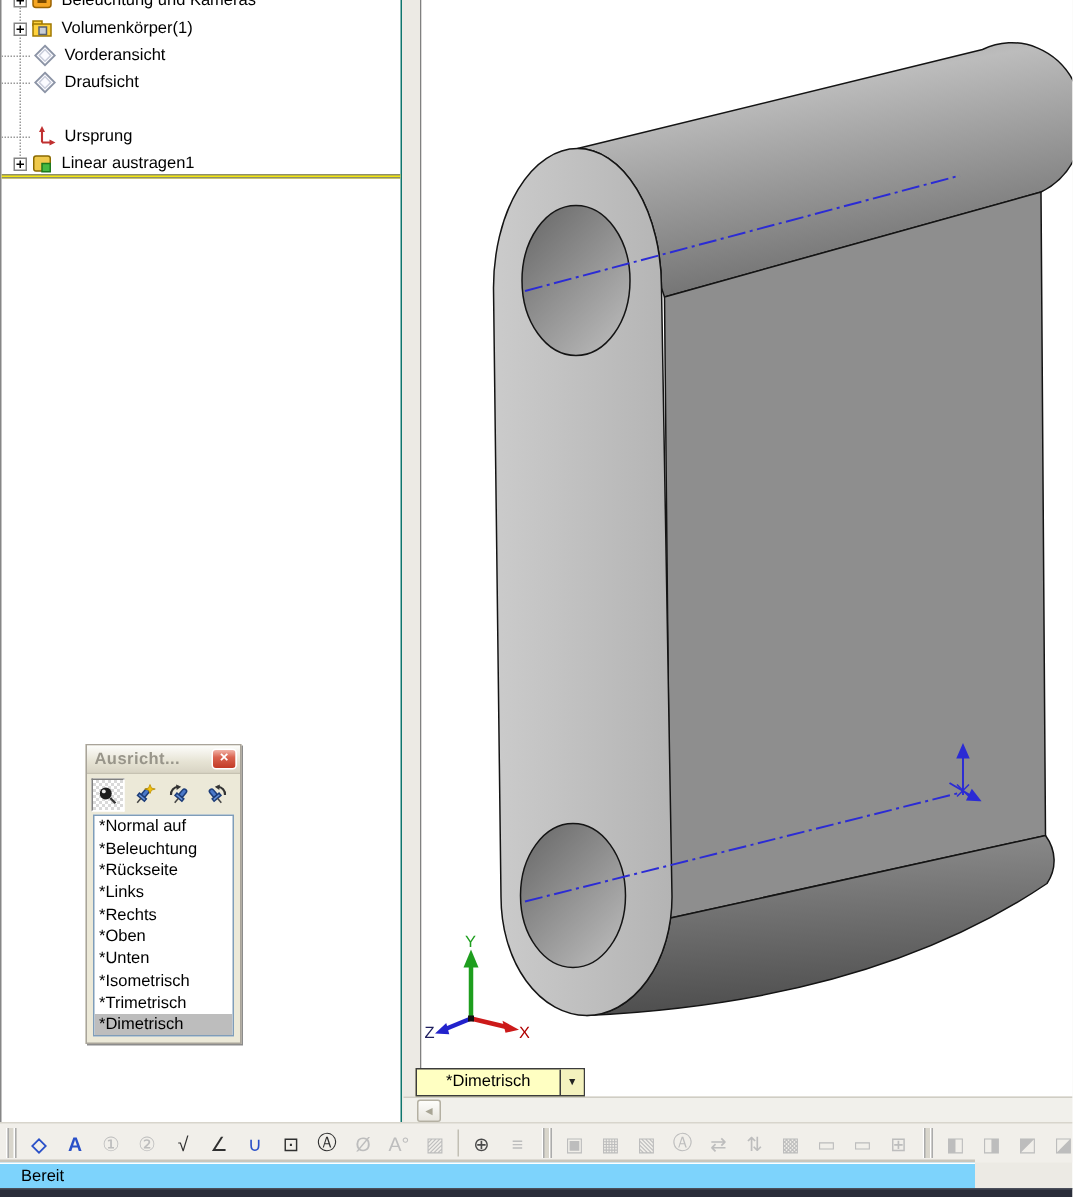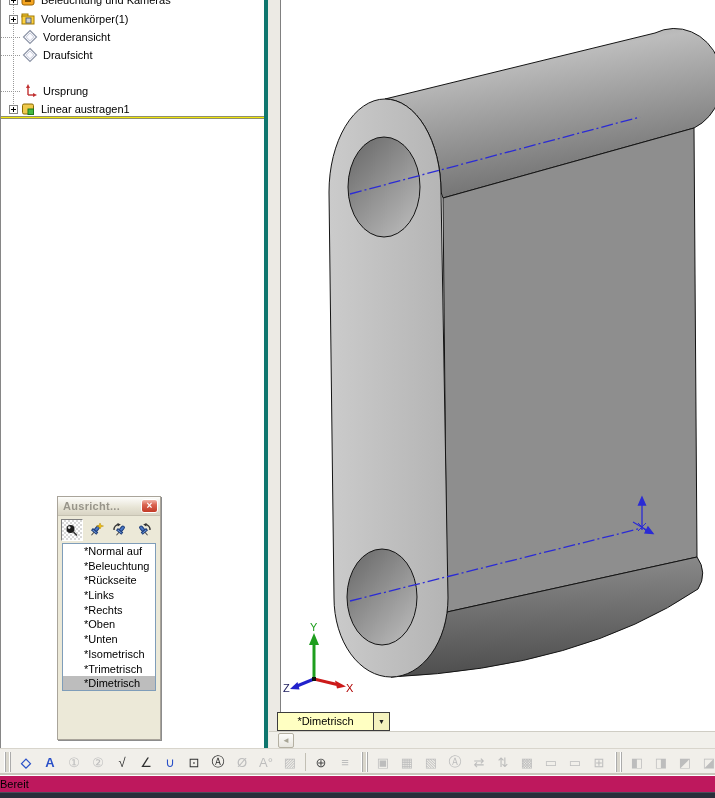--- a/index.html
+++ b/index.html
@@ -2,21 +2,21 @@
 <html><head>
 <meta charset="utf-8">
 <style>
   * { margin:0; padding:0; box-sizing:border-box; }
   html,body { width:715px; height:798px; overflow:hidden; background:#fff;
               font-family:"Liberation Sans", sans-serif; font-size:11px; color:#000; }
   #stage { position:relative; width:715px; height:798px; background:#ECEAE4; }
 
   
   #tree-panel { position:absolute; left:0; top:0; width:268px; height:748px;
-                background:#fff; border-left:1px solid #868686; border-right:4px solid #0f766e; overflow:hidden; }
+                background:#fff; border-left:1px solid #868686; border-right:1px solid #0f766e; overflow:hidden; }
   .tree-guide { position:absolute; left:12px; top:0; height:114px; border-left:1px dotted #9a9a9a; }
   .tree-row { position:absolute; left:0; width:100%; height:18px; display:flex; align-items:center; }
   .expand-box { width:9px; height:9px; background:#fff; border:1px solid #848484; position:relative;
                 margin-left:8px; flex:0 0 auto; }
   .expand-box::before { content:""; position:absolute; left:1px; top:3px; width:5px; height:1px; background:#000; }
   .expand-box::after  { content:""; position:absolute; left:3px; top:1px; width:1px; height:5px; background:#000; }
   .stub { width:19px; border-top:1px dotted #9a9a9a; flex:0 0 auto; margin-left:0; }
   .tree-ico { width:16px; height:16px; flex:0 0 auto; margin:0 3px 0 2px; }
   .tree-label { white-space:nowrap; padding:1px 2px; }
   #rollback-bar { position:absolute; left:0; top:116px; width:100%; height:3px; background:#F4E70C;
@@ -40,52 +40,52 @@
   #view-dropdown .dd-btn span { font-size:7px; color:#222; }
 
   
   #h-scrollbar { position:absolute; left:269px; top:731px; width:446px; height:17px; background:#F1F0EB;
                  border-top:1px solid #cfcdc4; display:flex; align-items:center; }
   .sb-btn { width:16px; height:15px; margin-left:9px; border:1px solid #B4B0A2; border-radius:2px;
             background:linear-gradient(#FDFDFB,#E8E6DF); display:flex; align-items:center; justify-content:center; }
   .sb-btn span { font-size:8px; color:#A8A595; }
 
   
-  #orient-dialog { position:absolute; left:57px; top:496px; width:104px; height:244px; z-index:20;
+  #orient-dialog { position:absolute; left:57px; top:496px; width:104px; height:200px; z-index:20;
                    background:#ECE9D8; border:1px solid #A9A49A; box-shadow:1px 1px 0 #8c8c8c; }
   #orient-title { height:19px; display:flex; align-items:center; padding:0 2px 0 5px;
                   background:linear-gradient(#FDFDFB,#E6E3D4 60%,#D8D4C4); border-bottom:1px solid #C6C2B2; }
   #orient-title .t-text { flex:1; font-weight:bold; color:#98958A; letter-spacing:.3px; }
   #close-btn { width:17px; height:14px; border:1px solid #fff; border-radius:3px; color:#fff;
                background:linear-gradient(#F2B4A8,#DA6450 40%,#C23A26); font-size:10px; font-weight:bold;
                display:flex; align-items:center; justify-content:center; line-height:1; }
   #orient-toolbar { height:27px; display:flex; align-items:center; gap:2px; padding:2px 3px; }
   .ot-btn { width:22px; height:22px; display:flex; align-items:center; justify-content:center; }
   .ot-btn.pressed { border:1px solid; border-color:#808080 #fff #fff #808080;
     background-image:linear-gradient(45deg,#d9d9d9 25%,transparent 25%,transparent 75%,#d9d9d9 75%),
                      linear-gradient(45deg,#d9d9d9 25%,transparent 25%,transparent 75%,#d9d9d9 75%);
     background-size:4px 4px; background-position:0 0,2px 2px; background-color:#fff; }
   #orient-list { margin:0 4px; height:148px; background:#fff; border:1px solid #7F9DB9; overflow:hidden; }
-  .view-item { height:14.7px; line-height:14.7px; padding-left:21px; white-space:nowrap; }
+  .view-item { height:14.7px; line-height:14.7px; padding-left:3px; white-space:nowrap; }
   .view-item.selected { background:#BDBDBD; }
 
   
   #bottom-toolbar { position:absolute; left:0; top:748px; width:715px; height:27px; background:#F1EFEA;
                     border-top:1px solid #D8D5CC; display:flex; align-items:center; overflow:hidden; }
   .tb-handle { width:7px; height:20px; margin:0 3px 0 4px; border-left:2px ridge #fff; border-right:2px ridge #fff;
                background:#D9D6CC; flex:0 0 auto; }
   .tb-sep { width:1px; height:18px; background:#C2BFB4; margin:0 3px; flex:0 0 auto; }
   .tb-icon { width:22px; height:22px; flex:0 0 auto; display:flex; align-items:center; justify-content:center;
              font-size:13px; color:#303030; margin:0 1px; }
   .tb-icon.disabled { color:#BDBDBD; }
   .tb-icon.bold { font-weight:bold; }
 
   
-  #status-bar { position:absolute; left:0; top:775px; width:715px; height:17px; background:#be185d;
-                border-top:1px solid #fff; box-shadow:0 -2px 0 #C9C6BC; line-height:16px; padding-left:0; }
+  #status-bar { position:absolute; left:0; top:775px; width:650px; height:17px; background:#7dd3fc;
+                border-top:1px solid #fff; box-shadow:0 -2px 0 #C9C6BC; line-height:16px; padding-left:14px; }
   #bottom-strip { position:absolute; left:0; top:792px; width:715px; height:6px; background:#2A2E3A;
                   border-top:1px solid #4a4e5a; }
 </style>
 </head>
 <body>
 
 <div id="stage">
 
   <div id="tree-panel">
     <div class="tree-guide"></div>

